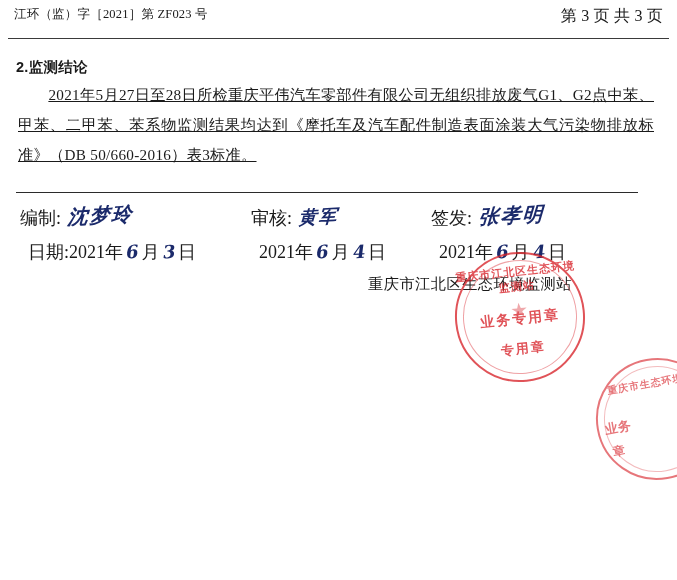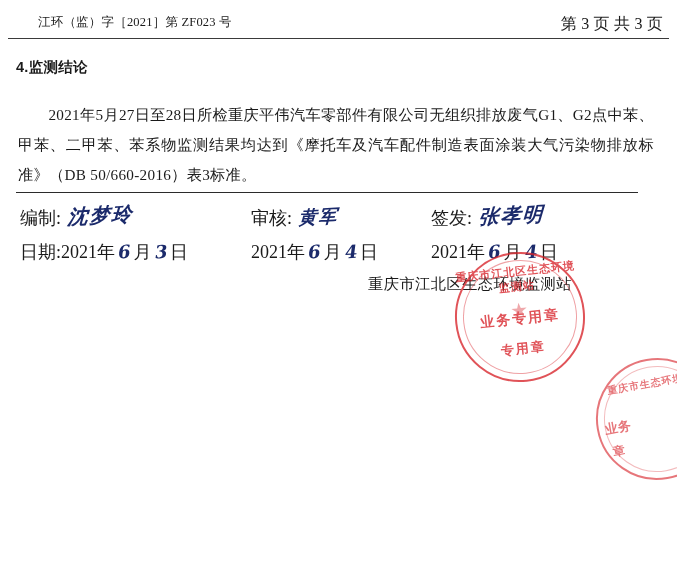--- a/index.html
+++ b/index.html
@@ -18,30 +18,29 @@
   .page {
     position: absolute;
     inset: 0;
     width: 677px;
     height: 580px;
   }
 
   
   .header {
     position: absolute;
-    top: 14px;
+    top: 6px;
     left: 14px;
     right: 14px;
     height: 24px;
     display: flex;
     align-items: flex-start;
     justify-content: space-between;
     font-size: 12.5px;
     letter-spacing: 0.2px;
-    margin-left: 24px;
   }
   .header-rule {
     position: absolute;
     top: 38px;
     left: 8px;
     right: 8px;
     border-bottom: 1px solid #3a3a3a;
     height: 0;
   }
   .header-left { white-space: nowrap; }
@@ -52,28 +51,29 @@
     position: absolute;
     top: 58px;
     left: 16px;
     font-size: 14.5px;
     font-weight: bold;
     font-family: "Liberation Sans", "DejaVu Sans", sans-serif;
     letter-spacing: 0.3px;
   }
   .paragraph {
     position: absolute;
-    top: 100px;
+    top: 80px;
     left: 18px;
     width: 636px;
     font-size: 15.2px;
     line-height: 30px;
     text-indent: 2em;
     text-align: justify;
     letter-spacing: 0.3px;
+    text-decoration: underline;
   }
 
   
   .sig-rule {
     position: absolute;
     top: 192px;
     left: 16px;
     width: 622px;
     border-bottom: 1.6px solid #2b2b2b;
     height: 0;
@@ -81,21 +81,21 @@
 
   
   .sig-row {
     position: absolute;
     left: 20px;
     width: 620px;
     height: 34px;
     font-size: 15px;
   }
   .sig-row.row1 { top: 206px; }
-  .sig-row.row2 { top: 240px; }
+  .sig-row.row2 { top: 240px; margin-left: 8px; }
 
   .sig-cell {
     position: absolute;
     top: 0;
     white-space: nowrap;
     display: flex;
     align-items: baseline;
   }
   .sig-label { font-size: 18px; }
   .handwrite {
@@ -252,21 +252,21 @@
 <body>
 
 <div class="page">
 
   <div class="header">
     <div class="header-left">江环（监）字［2021］第 ZF023 号</div>
     <div class="header-right">第 3 页 共 3 页</div>
   </div>
   <div class="header-rule"></div>
 
-  <div class="section-title">4.监测结论</div>
+  <div class="section-title">2.监测结论</div>
 
   <div class="paragraph">2021年5月27日至28日所检重庆平伟汽车零部件有限公司无组织排放废气G1、G2点中苯、甲苯、二甲苯、苯系物监测结果均达到《摩托车及汽车配件制造表面涂装大气污染物排放标准》（DB 50/660-2016）表3标准。</div>
 
   <div class="sig-rule"></div>
 
   <div class="sig-row row1">
     <div class="sig-cell c1">
       <span class="sig-label">编制:</span>
       <span class="handwrite">沈梦玲</span>
     </div>

